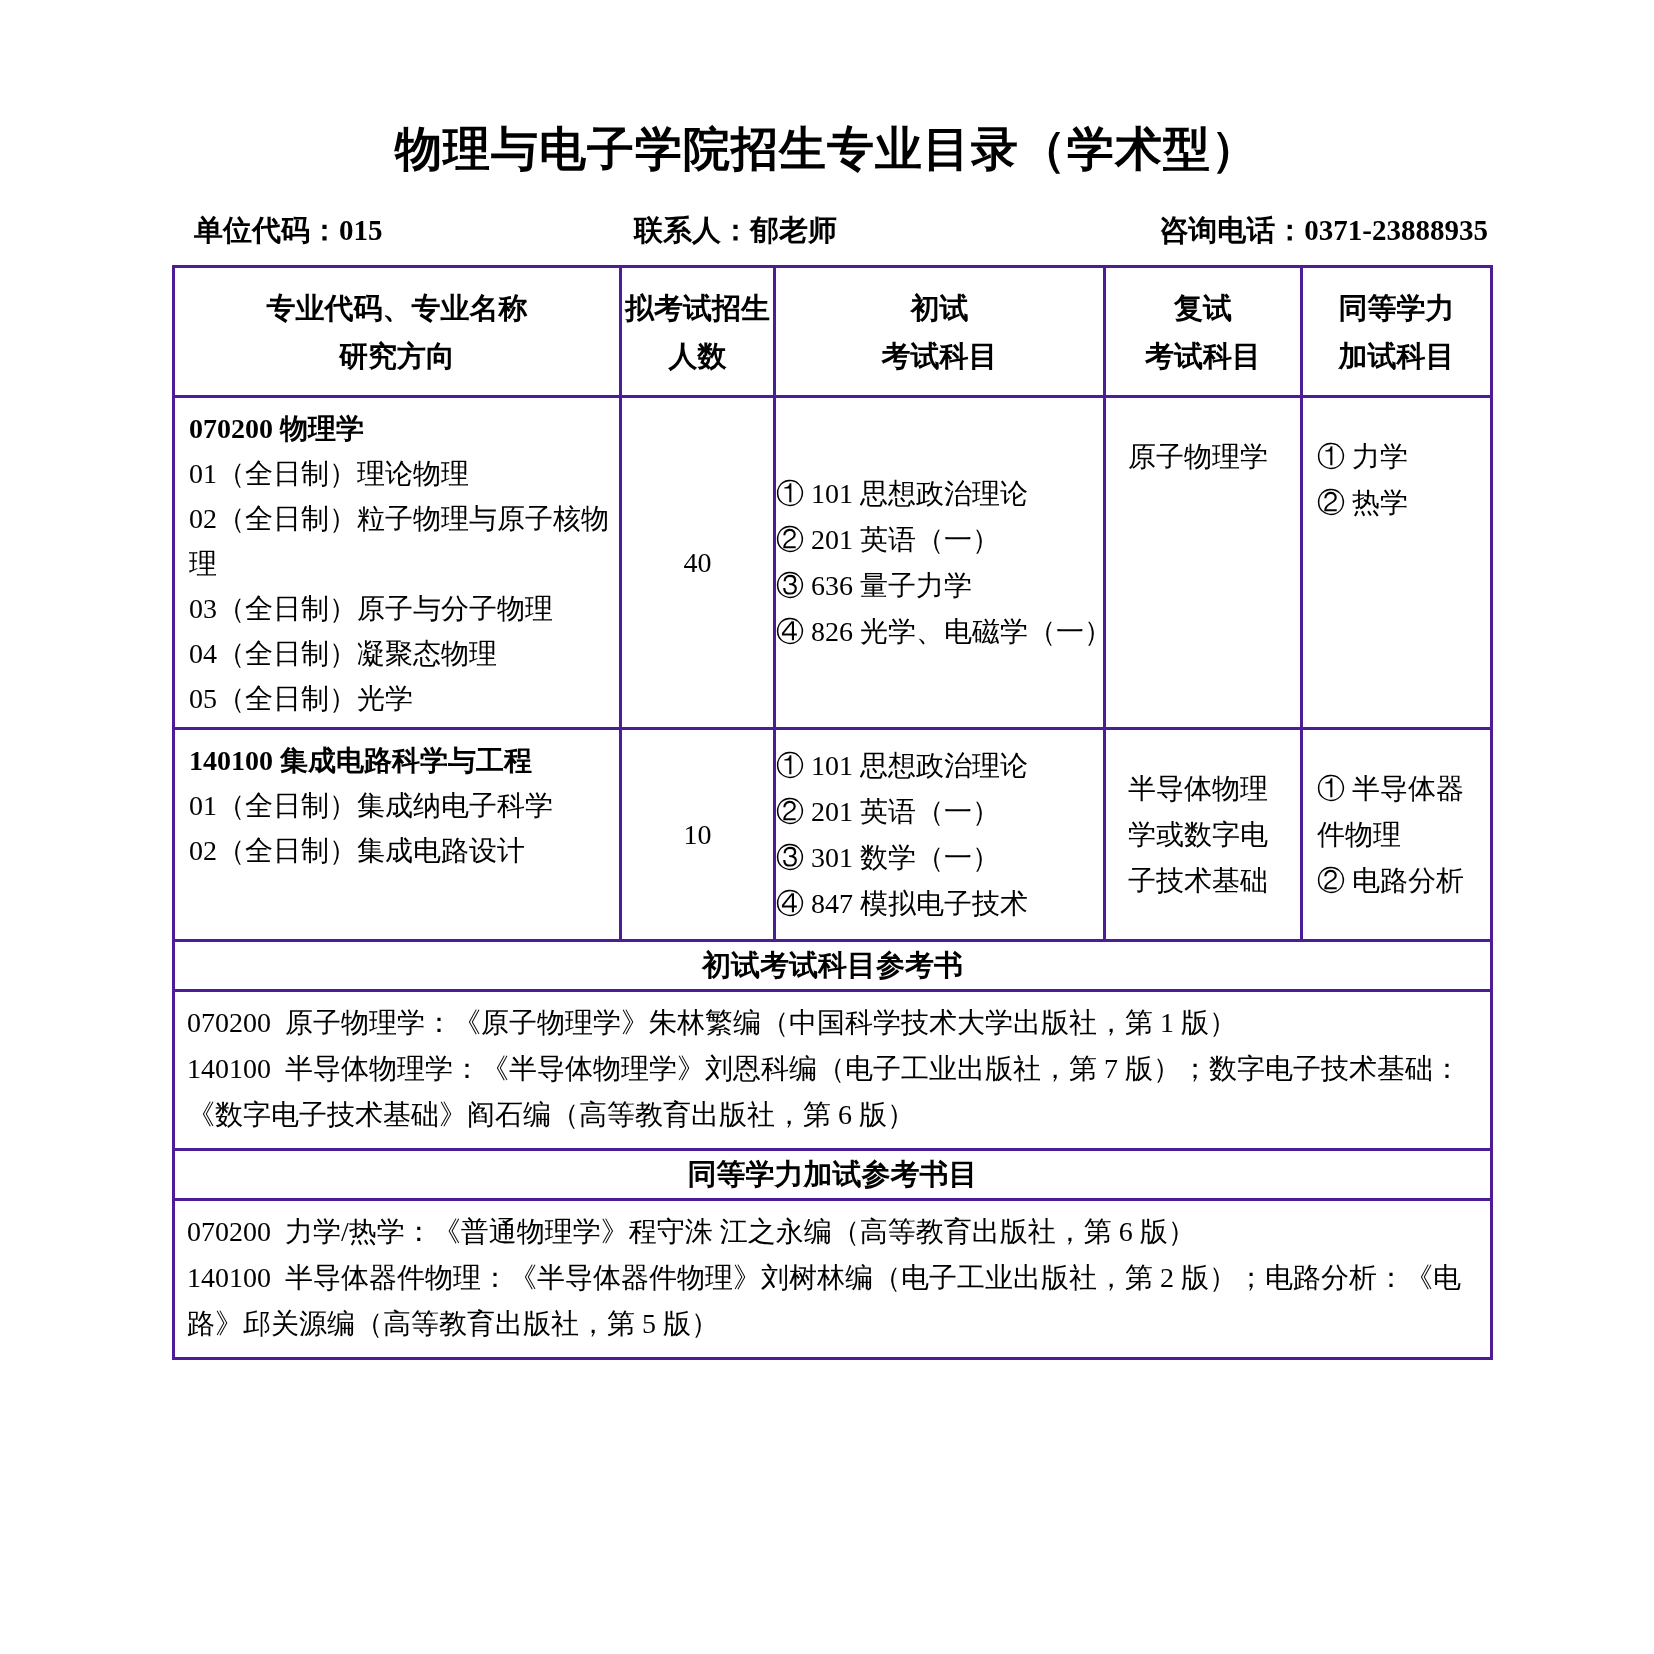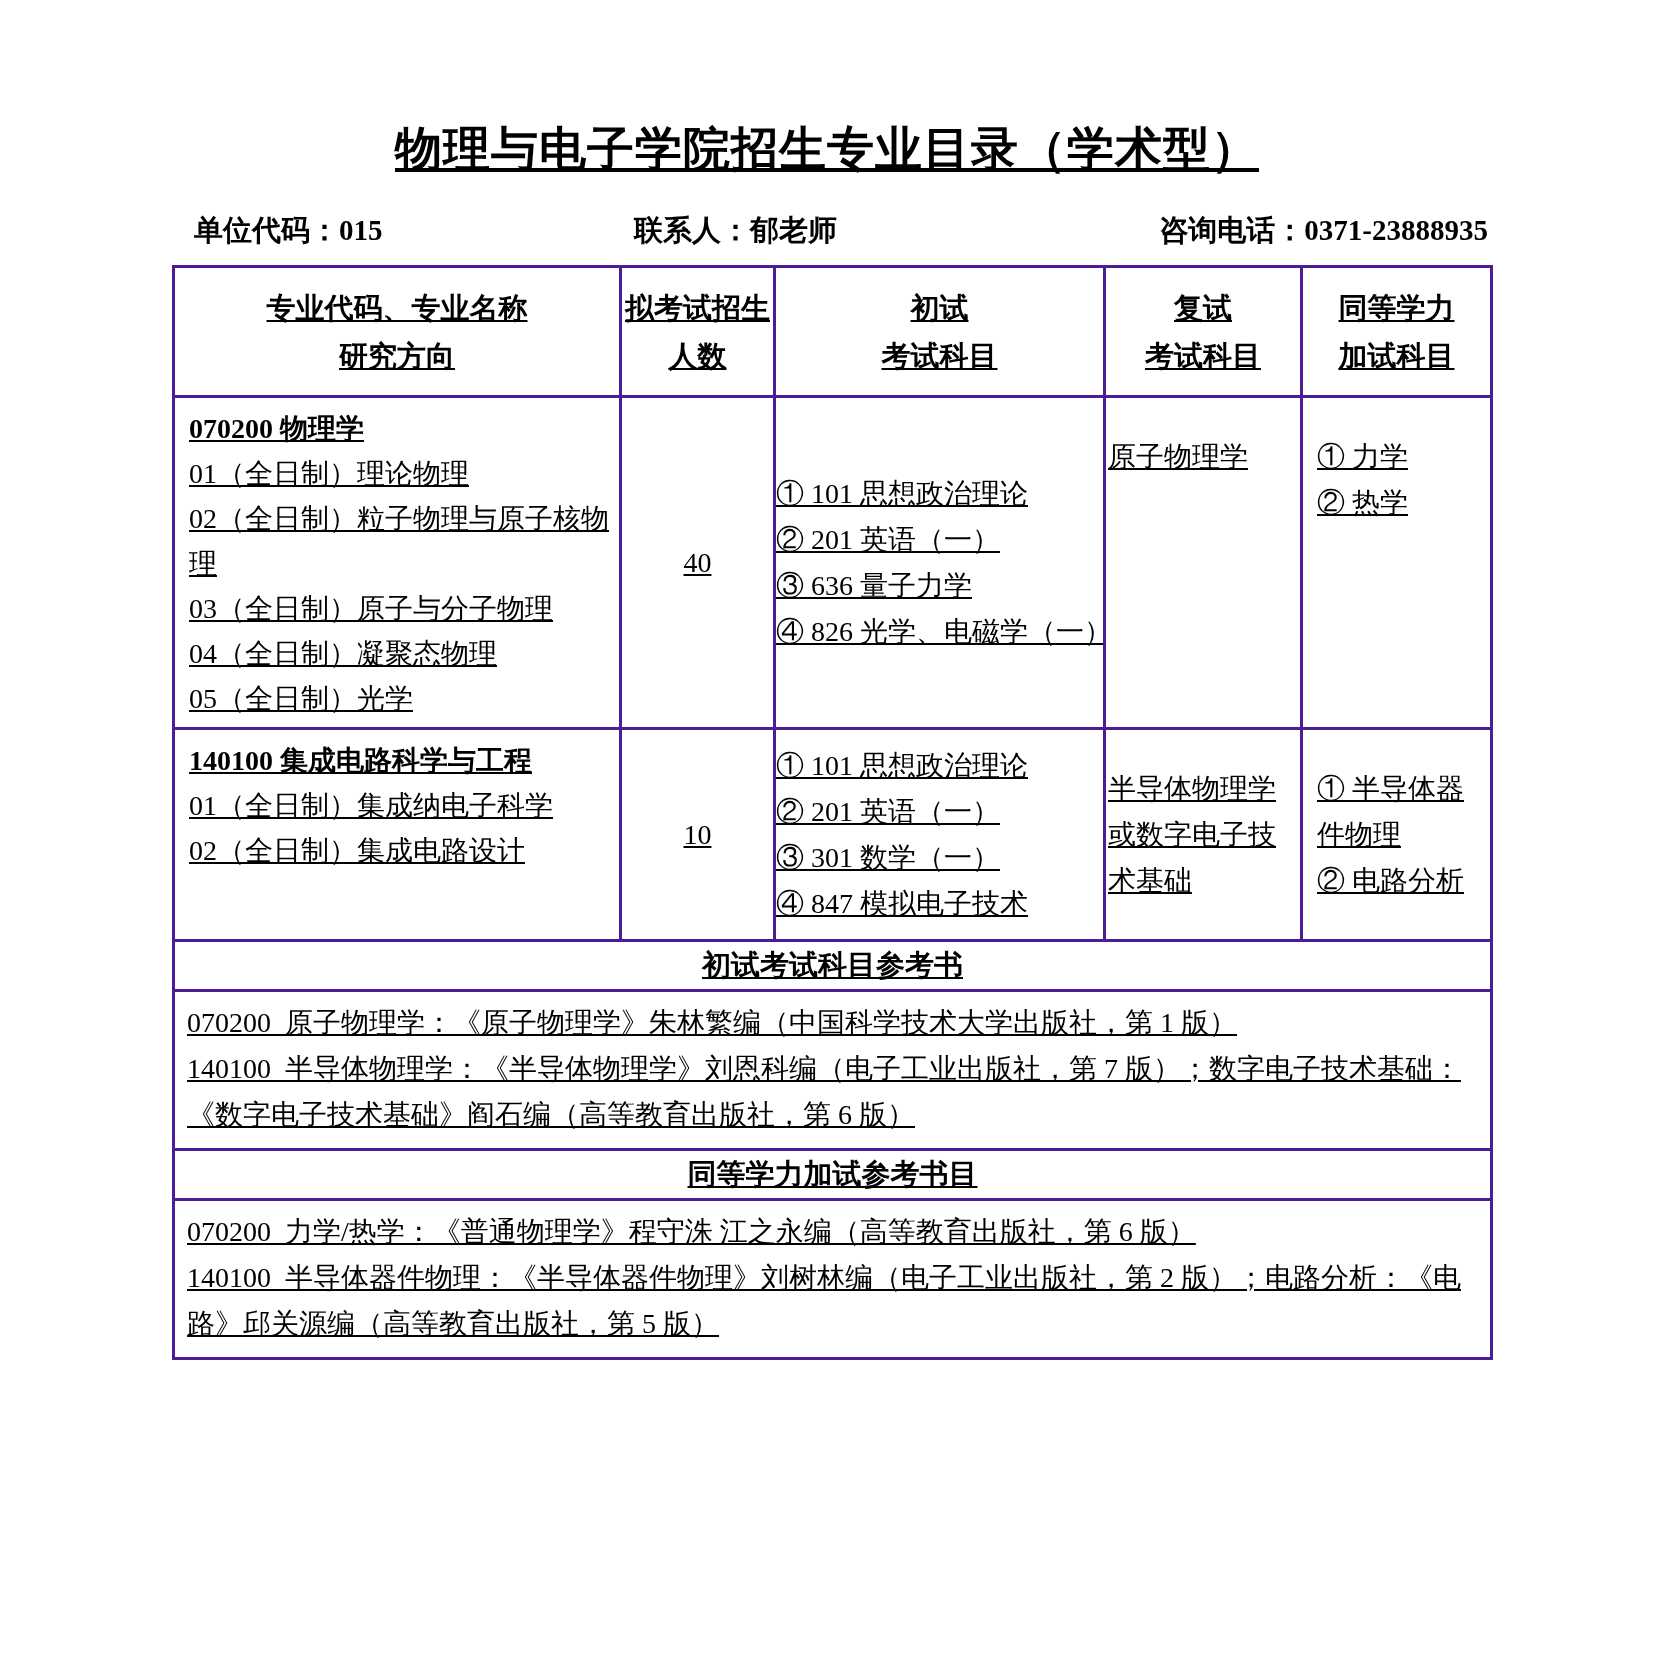--- a/index.html
+++ b/index.html
@@ -3,21 +3,21 @@
 <meta charset="utf-8">
 <style>
   * { box-sizing: border-box; margin: 0; padding: 0; }
   html, body { background: #ffffff; }
   body {
     width: 1654px; height: 1654px;
     font-family: "Liberation Serif", "DejaVu Serif", serif;
     color: #000;
     position: relative;
   }
-  .page { width: 1654px; height: 1654px; background: #fff; overflow: hidden; text-decoration: underline; }
+  .page { width: 1654px; height: 1654px; background: #fff; overflow: hidden; }
 
   .doc-title {
     padding-top: 118px;
     text-align: center;
     font-size: 47px;
     font-weight: 700;
     letter-spacing: 1px;
     font-family: "Liberation Sans", "DejaVu Sans", sans-serif;
   }
 
@@ -64,21 +64,21 @@
 
   .cell-major { padding: 8px 8px 6px 14px; }
   .cell-major .line { line-height: 45px; }
   .program-title { font-weight: 700; }
 
   .cell-count { text-align: center; vertical-align: middle !important; }
 
   .cell-subjects { vertical-align: middle !important; padding: 8px 4px 8px 0; }
   .cell-subjects .line { line-height: 46px; white-space: nowrap; }
 
-  .cell-retest { padding: 36px 12px 8px 2px; }
+  .cell-retest { padding: 36px 12px 8px 22px; }
   .cell-retest .line { line-height: 46px; }
 
   .cell-additional { padding: 36px 10px 8px 14px; }
   .cell-additional .line { line-height: 46px; }
 
   .section-title-row td {
     height: 50px;
     text-align: center;
     vertical-align: middle;
     font-weight: 700;

